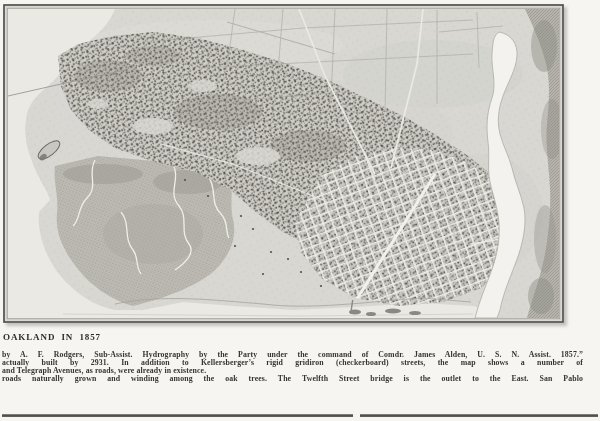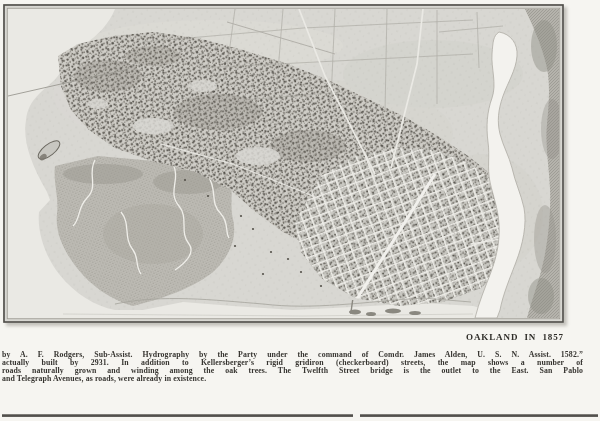--- a/index.html
+++ b/index.html
@@ -1,21 +1,21 @@
 <!DOCTYPE html>
 <html><head>
 <meta charset="utf-8">
 <style>
   html,body{margin:0;padding:0}
   body{width:600px;height:421px;position:relative;background:#f6f5f1;
        font-family:"Liberation Serif",serif;overflow:hidden;color:#35332e}
   .map-frame{position:absolute;left:3px;top:4px;width:561px;height:319px;
              background:#d8d7d2;box-shadow:3px 3px 3px rgba(120,117,110,.4)}
   .map-frame svg{display:block}
-  .fig-title{position:absolute;left:3px;top:332px;width:561px;text-align:right;
+  .fig-title{position:absolute;left:3px;top:332px;width:561px;text-align:left;
              font-size:9px;font-weight:bold;letter-spacing:.9px;word-spacing:3px;color:#2f2d29}
   .caption{position:absolute;left:2px;top:351px;width:581px;font-size:7.8px;
            font-weight:bold;letter-spacing:.12px;color:#363430}
   .cap-line{height:8.1px;line-height:8.1px;overflow:hidden;text-align:justify;
             text-align-last:justify;text-justify:inter-word}
   .cap-line.first{text-indent:13px}
   .cap-line.last{text-align-last:left}
   .strip{position:absolute;top:414px;height:3px;
          background:linear-gradient(to bottom,#94928d,#4b4946 55%,#6b6965)}
   .strip-left{left:2px;width:351px}
@@ -178,22 +178,22 @@
       <g fill="none">
         <rect x="1" y="1" width="559" height="317" stroke="#4e4c48" stroke-width="1.6"></rect>
         <rect x="4.2" y="4.2" width="552.6" height="310.6" stroke="#97948b" stroke-width=".7"></rect>
       </g>
     </svg>
   </div>
 
   <div class="fig-title">OAKLAND IN 1857</div>
 
   <div class="caption">
-    <div class="cap-line">by A. F. Rodgers, Sub-Assist. Hydrography by the Party under the command of Comdr. James Alden, U. S. N. Assist. 1582.”</div>
+    <div class="cap-line">by A. F. Rodgers, Sub-Assist. Hydrography by the Party under the command of Comdr. James Alden, U. S. N. Assist. 1857.”</div>
     <div class="cap-line">actually built by 2931. In addition to Kellersberger’s rigid gridiron (checkerboard) streets, the map shows a number of</div>
+    <div class="cap-line last">and Telegraph Avenues, as roads, were already in existence.</div>
     <div class="cap-line">roads naturally grown and winding among the oak trees. The Twelfth Street bridge is the outlet to the East. San Pablo</div>
-    <div class="cap-line last">and Telegraph Avenues, as roads, were already in existence.</div>
   </div>
 
   <div class="strip strip-left"></div>
   <div class="strip strip-right"></div>
 
 </div>
 
 </body></html>

